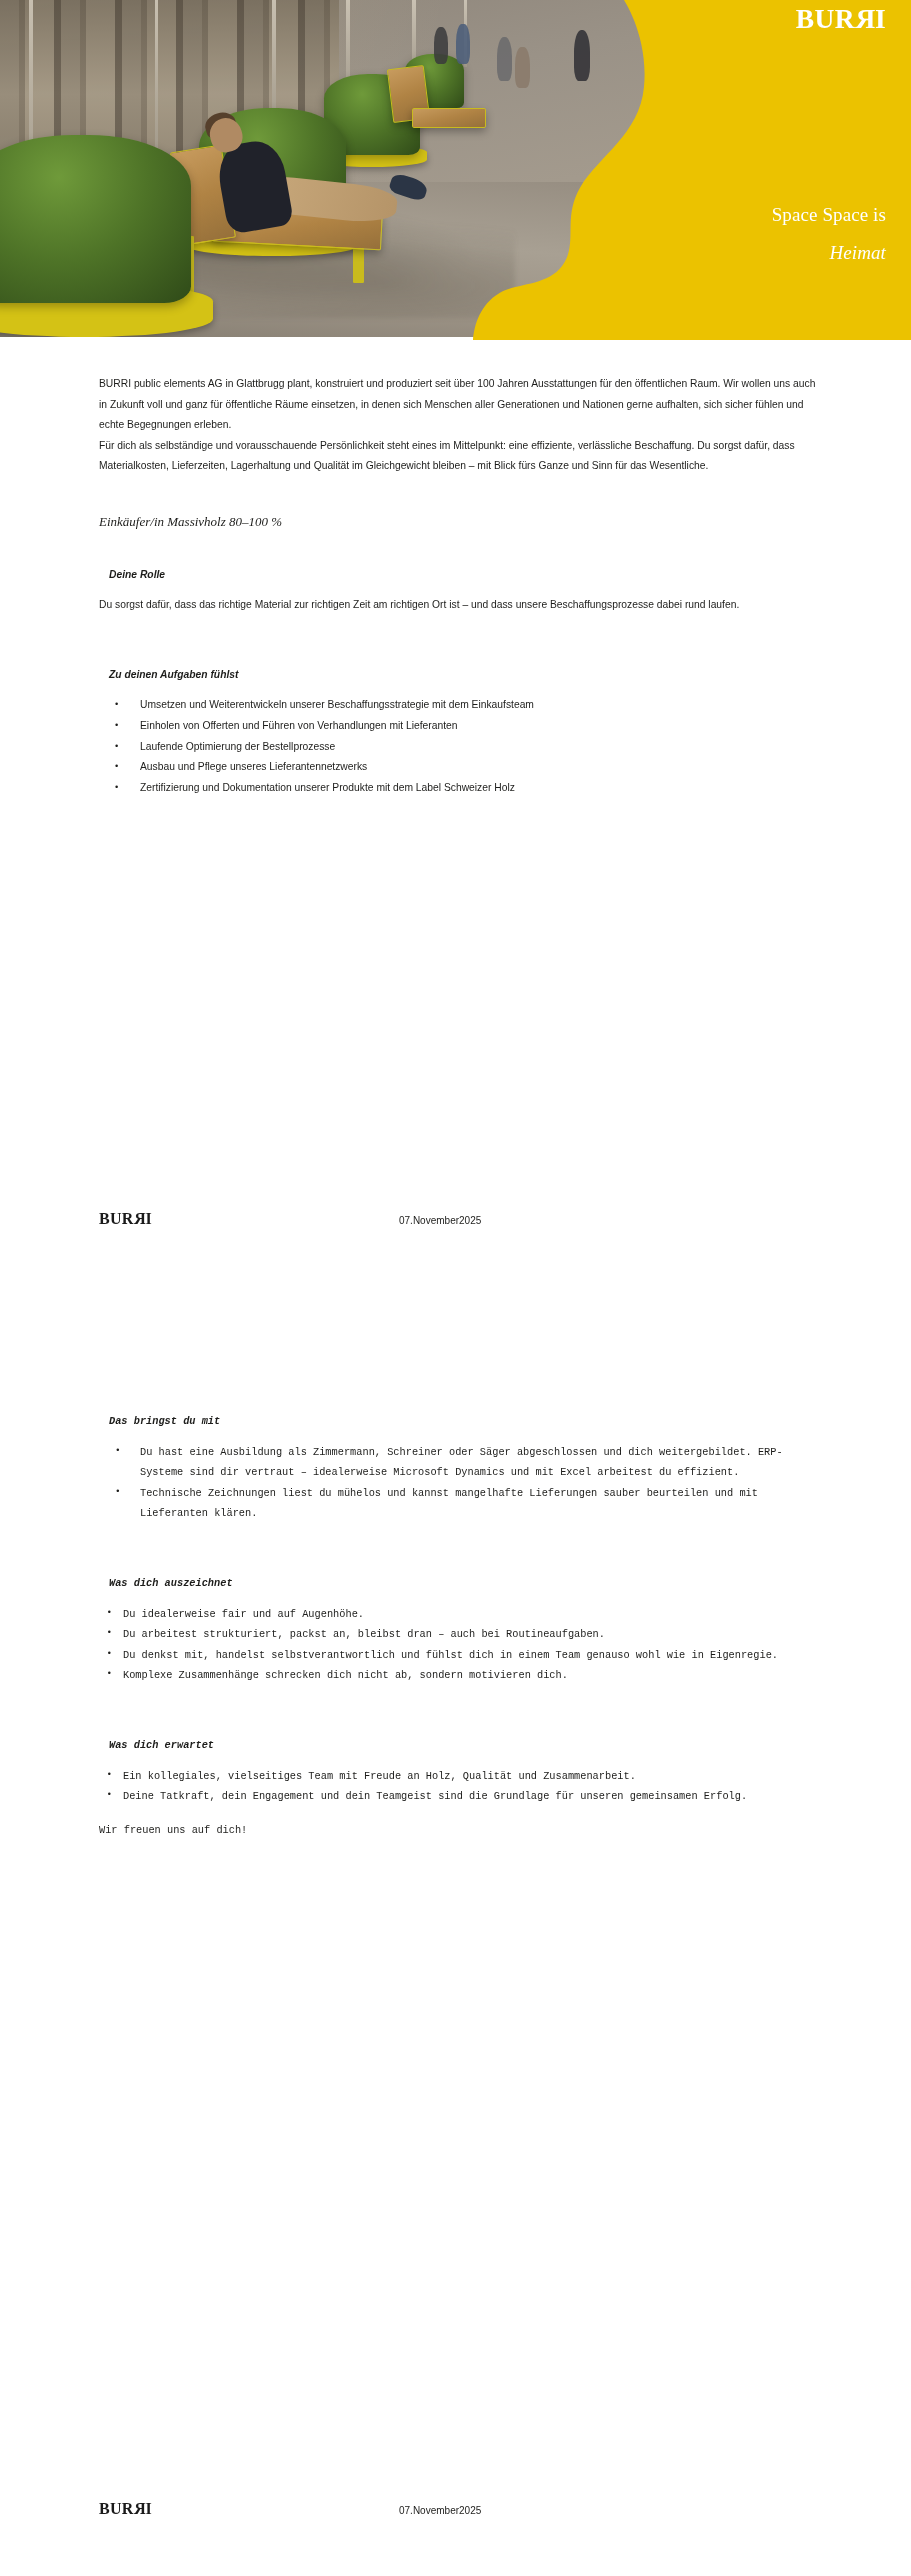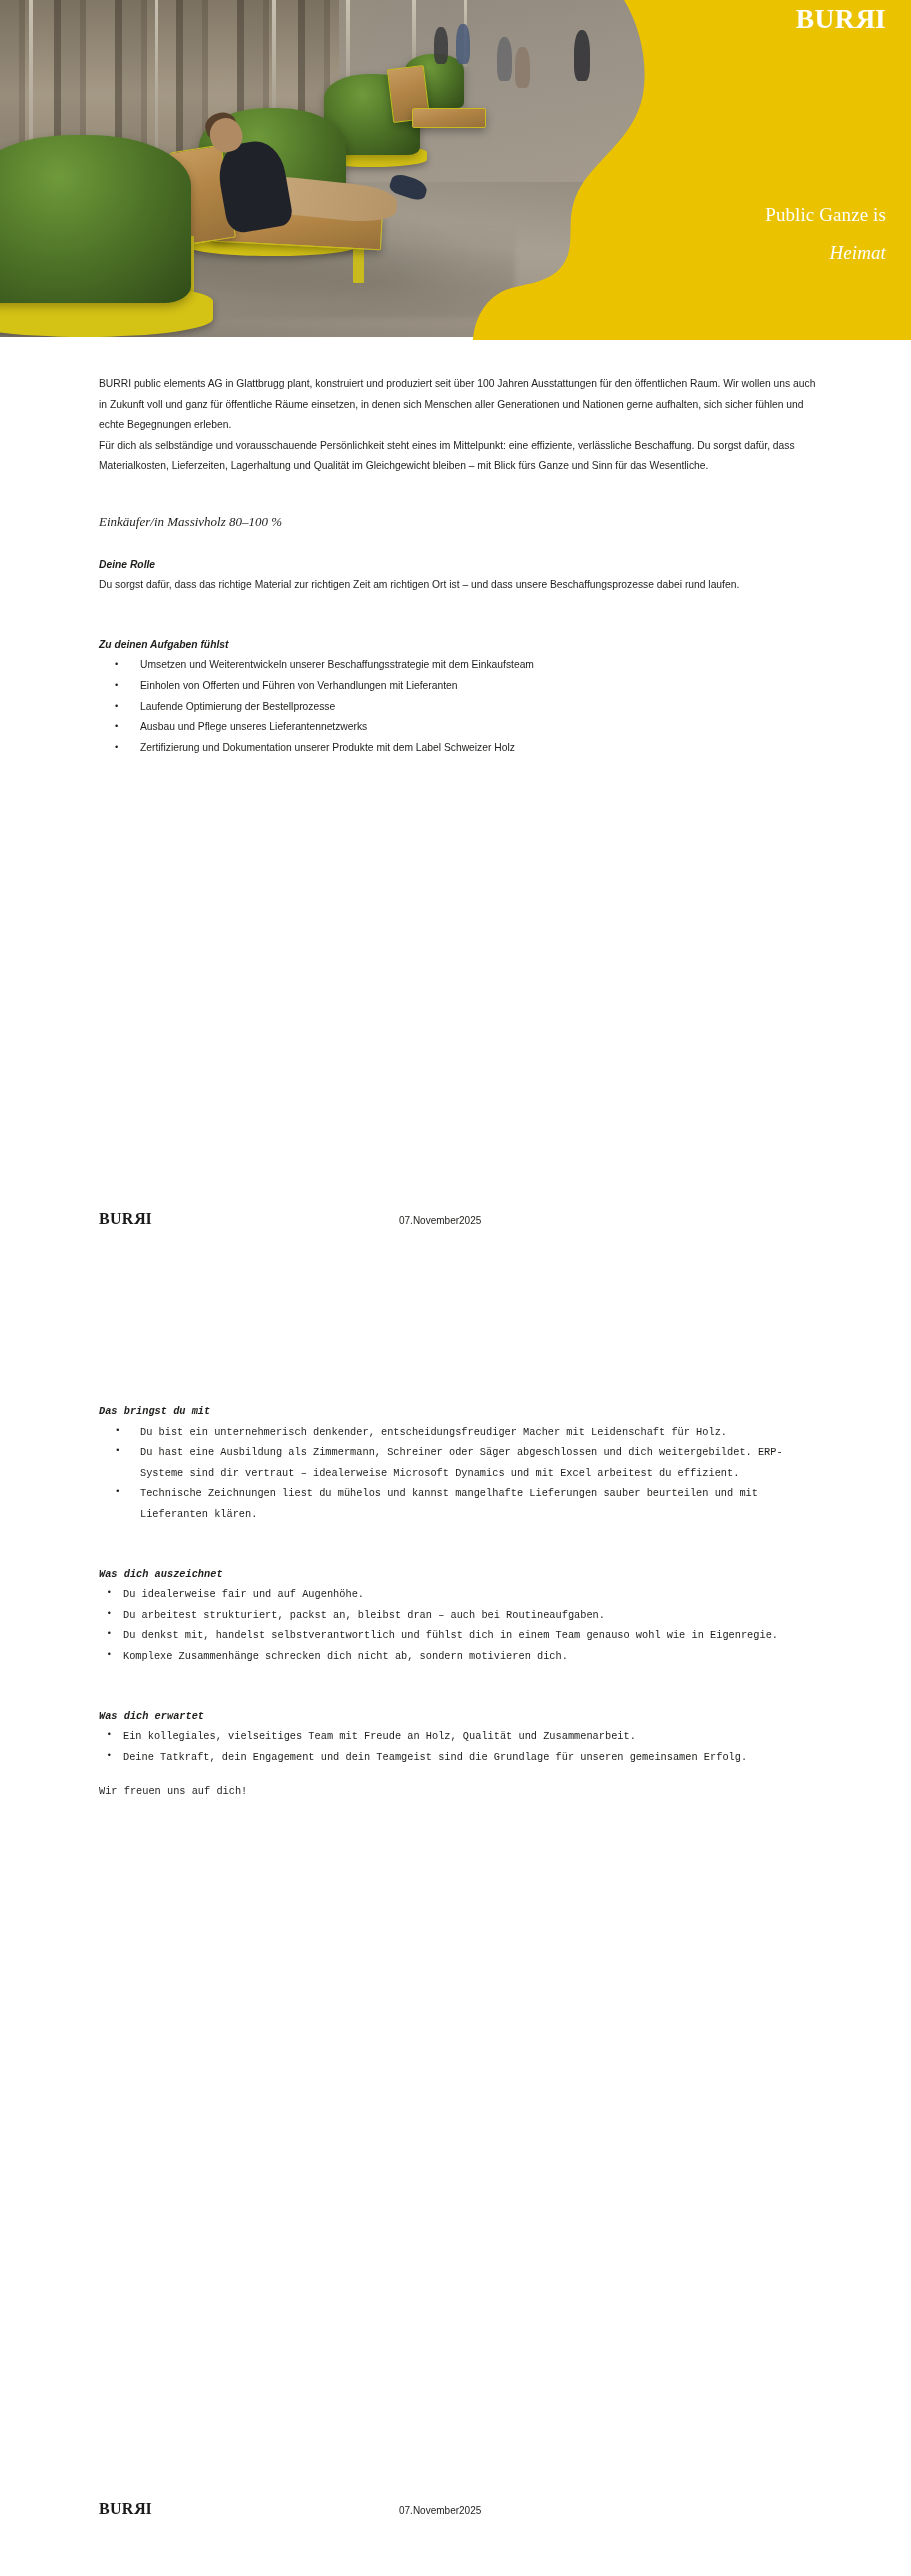--- a/index.html
+++ b/index.html
@@ -303,21 +303,21 @@
     margin-bottom: 0;
     font-weight: 400;
   }
 
   h3.section-head {
     font-size: 10.3px;
     font-style: italic;
     font-weight: bold;
     color: #1d1d1b;
     line-height: 2.0;
-    margin: 0;
+    margin: 10px;
   }
 
   .spacer-lg  { height: 39px; }
   .spacer-md  { height: 25px; }
   .spacer-sm  { height: 13.7px; }
 
   ul.bullets {
     list-style: none;
     margin: 0;
     padding: 0;
@@ -439,21 +439,21 @@
                  L1460,545 Z" fill="#EBC200"></path>
         <path d="M1120,518 L1460,518 L1460,545 L1120,545 Z" fill="#EBC200"></path>
       </svg>
     </div>
 
     <div class="hero-logo">
       <span class="wordmark wordmark-hero"><span>BUR</span><span class="rev">R</span><span>I</span></span>
     </div>
 
     <div class="hero-claim">
-      <div class="claim-line1">Public Ganze is</div>
+      <div class="claim-line1">Space Space is</div>
       <div class="claim-line2">Heimat</div>
     </div>
   </div>
 
   <div class="content">
 
     <p class="body-text intro">BURRI public elements AG in Glattbrugg plant, konstruiert und produziert seit über 100 Jahren Ausstattungen für den öffentlichen Raum. Wir wollen uns auch in Zukunft voll und ganz für öffentliche Räume einsetzen, in denen sich Menschen aller Generationen und Nationen gerne aufhalten, sich sicher fühlen und echte Begegnungen erleben.</p>
     <p class="body-text intro">Für dich als selbständige und vorausschauende Persönlichkeit steht eines im Mittelpunkt: eine effiziente, verlässliche Beschaffung. Du sorgst dafür, dass Materialkosten, Lieferzeiten, Lagerhaltung und Qualität im Gleichgewicht bleiben – mit Blick fürs Ganze und Sinn für das Wesentliche.</p>
 
     <h1 class="job-title">Einkäufer/in Massivholz 80–100 %</h1>
@@ -479,21 +479,20 @@
     <div class="footer-logo">
       <span class="wordmark wordmark-footer"><span>BUR</span><span class="rev">R</span><span>I</span></span>
     </div>
     <div class="footer-date">07.November2025</div>
   </div>
 
   <div class="block-2">
 
     <h3 class="section-head">Das bringst du mit</h3>
     <ul class="bullets">
-      <li class="body-text">Du bist ein unternehmerisch denkender, entscheidungsfreudiger Macher mit Leidenschaft für Holz.</li>
       <li class="body-text">Du hast eine Ausbildung als Zimmermann, Schreiner oder Säger abgeschlossen und dich weitergebildet. ERP-Systeme sind dir vertraut – idealerweise Microsoft Dynamics und mit Excel arbeitest du effizient.</li>
       <li class="body-text">Technische Zeichnungen liest du mühelos und kannst mangelhafte Lieferungen sauber beurteilen und mit Lieferanten klären.</li>
     </ul>
 
     <div class="spacer-lg"></div>
 
     <h3 class="section-head">Was dich auszeichnet</h3>
     <ul class="bullets narrow">
       <li class="body-text">Du idealerweise fair und auf Augenhöhe.</li>
       <li class="body-text">Du arbeitest strukturiert, packst an, bleibst dran – auch bei Routineaufgaben.</li>

